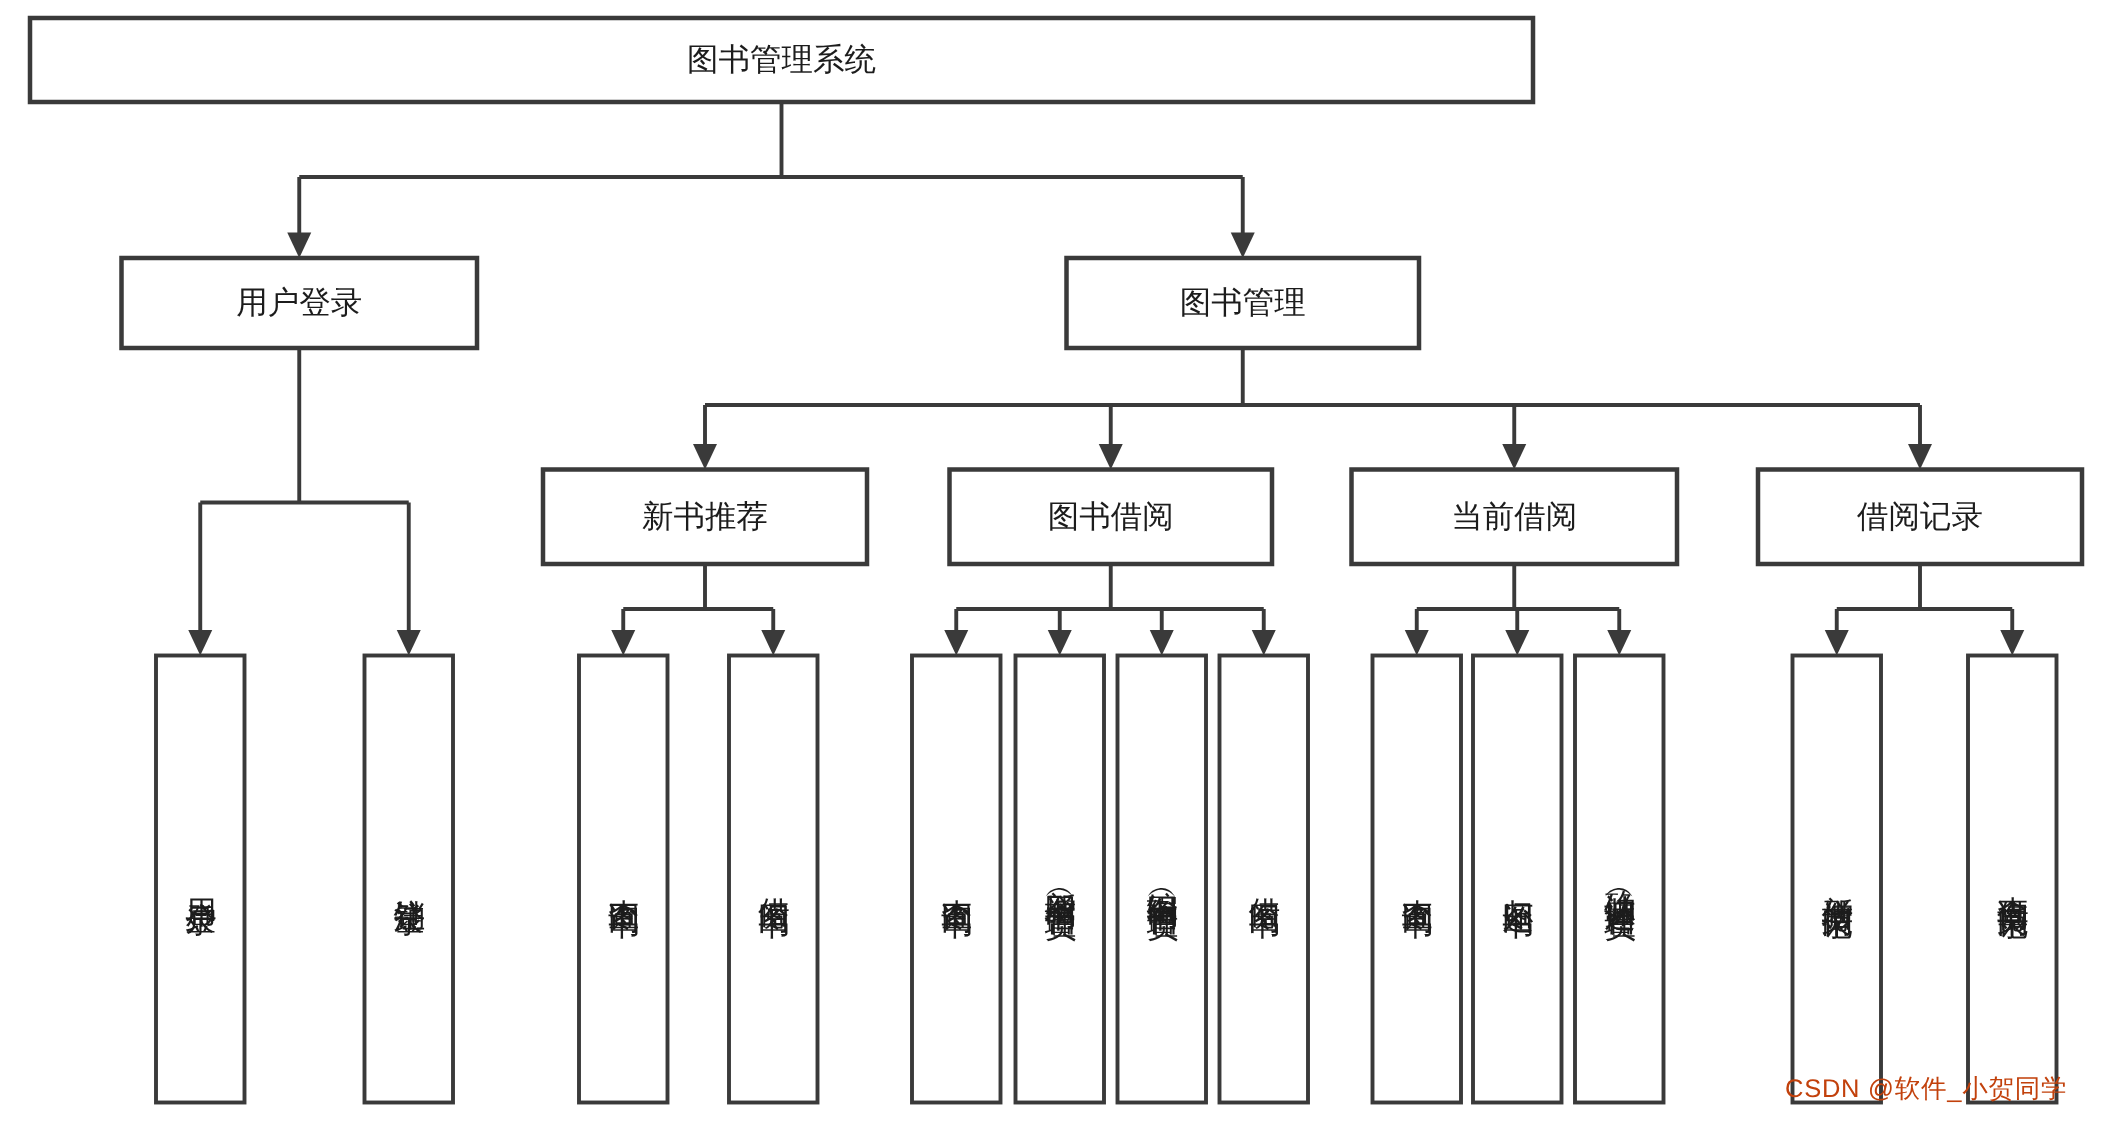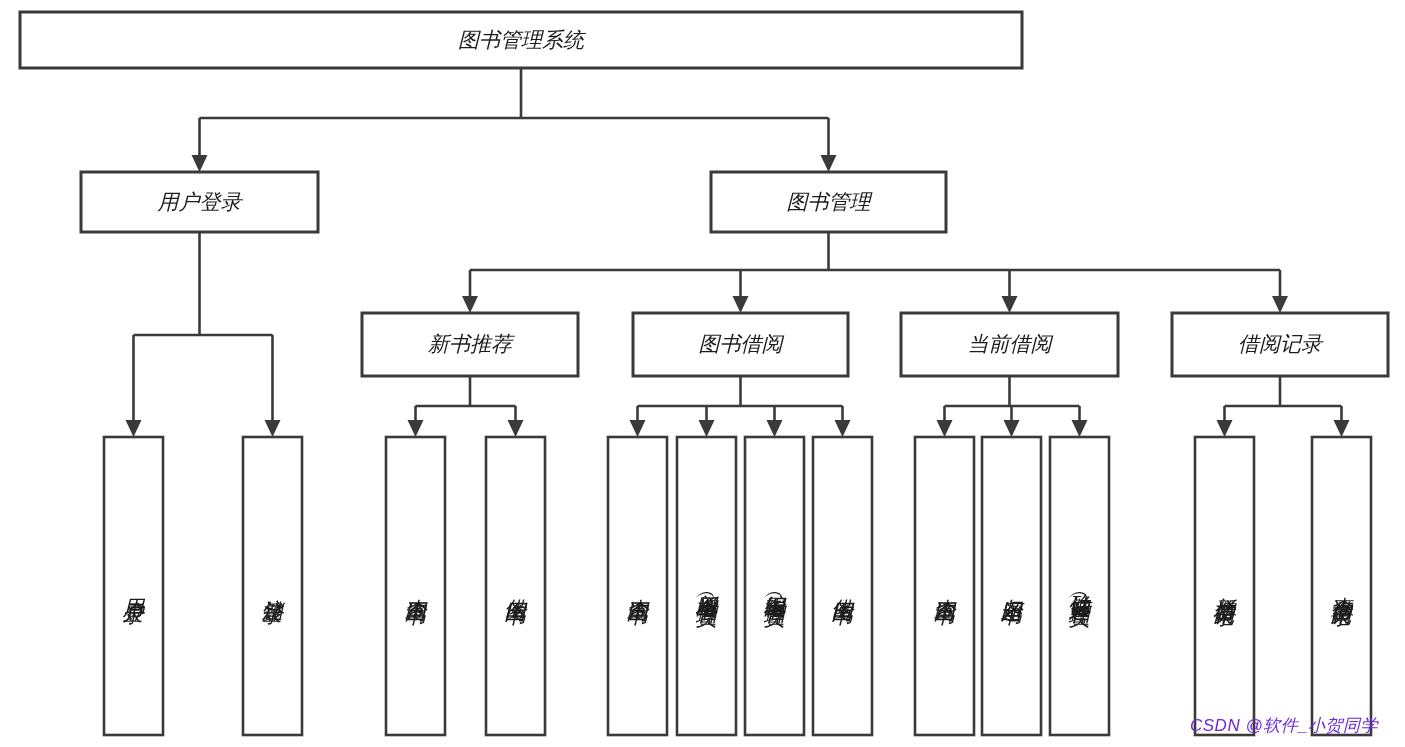--- a/index.html
+++ b/index.html
@@ -11,21 +11,20 @@
     width: 1405px;
     height: 747px;
     font-family: "Liberation Sans", "DejaVu Sans", sans-serif;
     overflow: hidden;
     position: relative;
   }
   #diagram-root {
     position: relative;
     width: 1135px;
     height: 747px;
-    font-style: italic;
   }
   svg.flow {
     position: absolute;
     top: 0;
     left: 0;
     width: 1405px;
     height: 747px;
   }
   .node-box {
     fill: #ffffff;
@@ -66,21 +65,21 @@
     letter-spacing: 2px;
     white-space: nowrap;
     pointer-events: none;
   }
   .watermark {
     position: absolute;
     left: 1190px;
     top: 714px;
     font-family: "Liberation Sans", "DejaVu Sans", sans-serif;
     font-size: 17px;
-    color: #6d28d9;
+    color: #c2410c;
     white-space: nowrap;
     letter-spacing: 0.5px;
   }
 </style>
 </head>
 <body>
 
 <div id="diagram-root">
 
   <svg class="flow" viewBox="0 0 1405 747">

